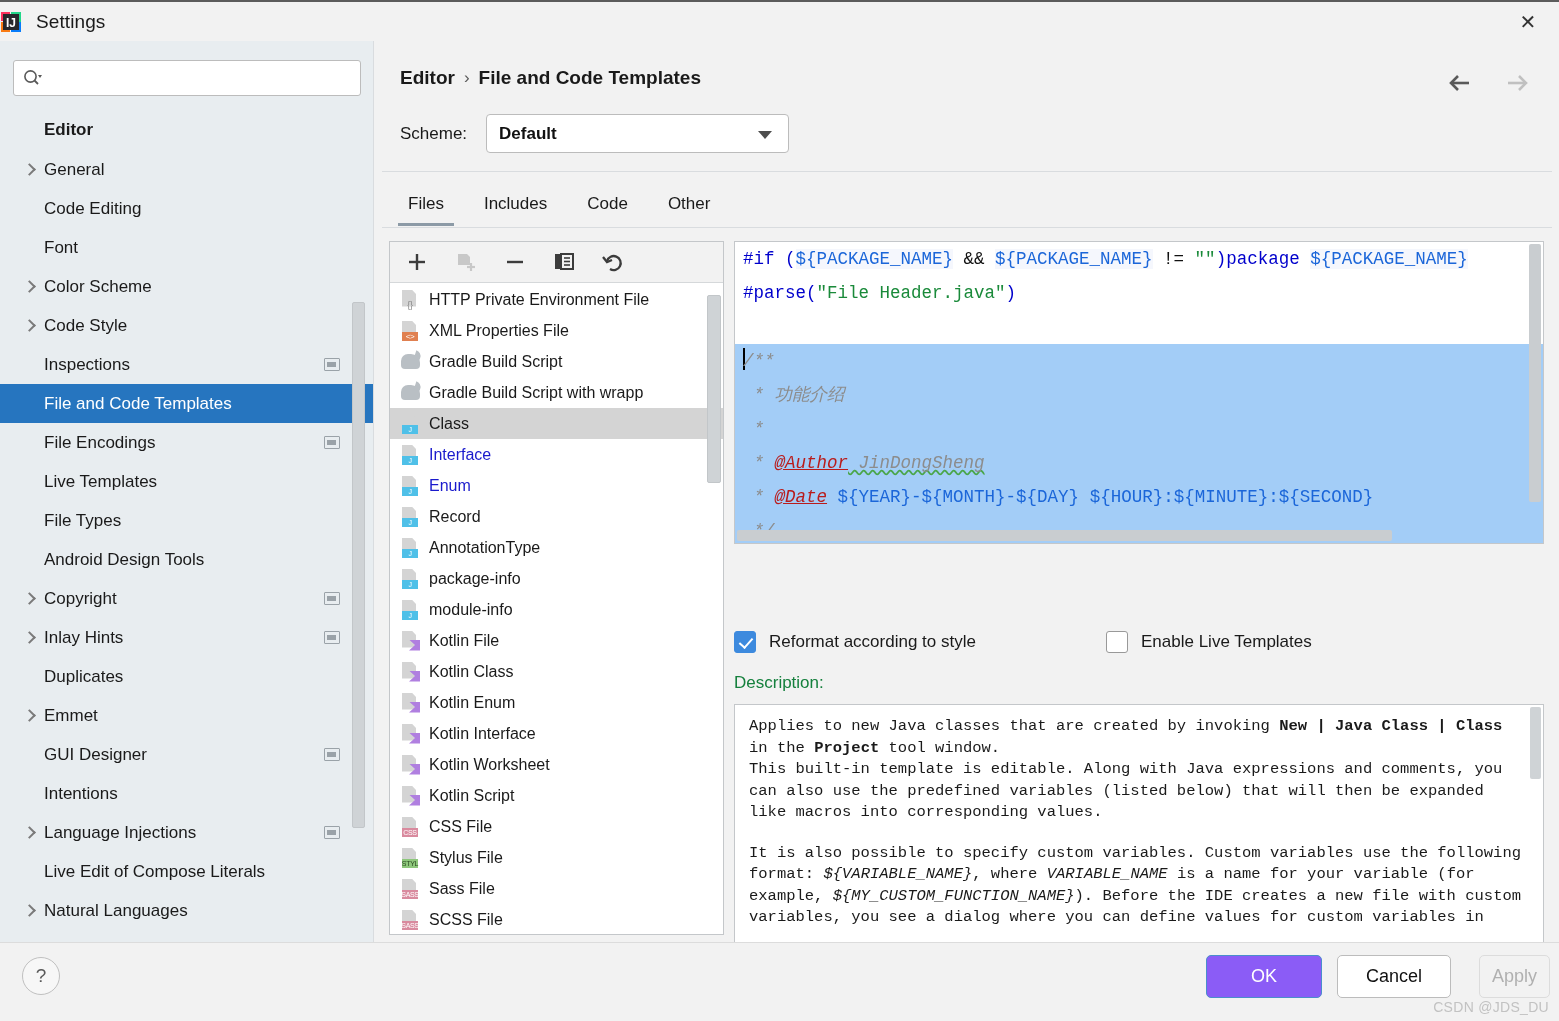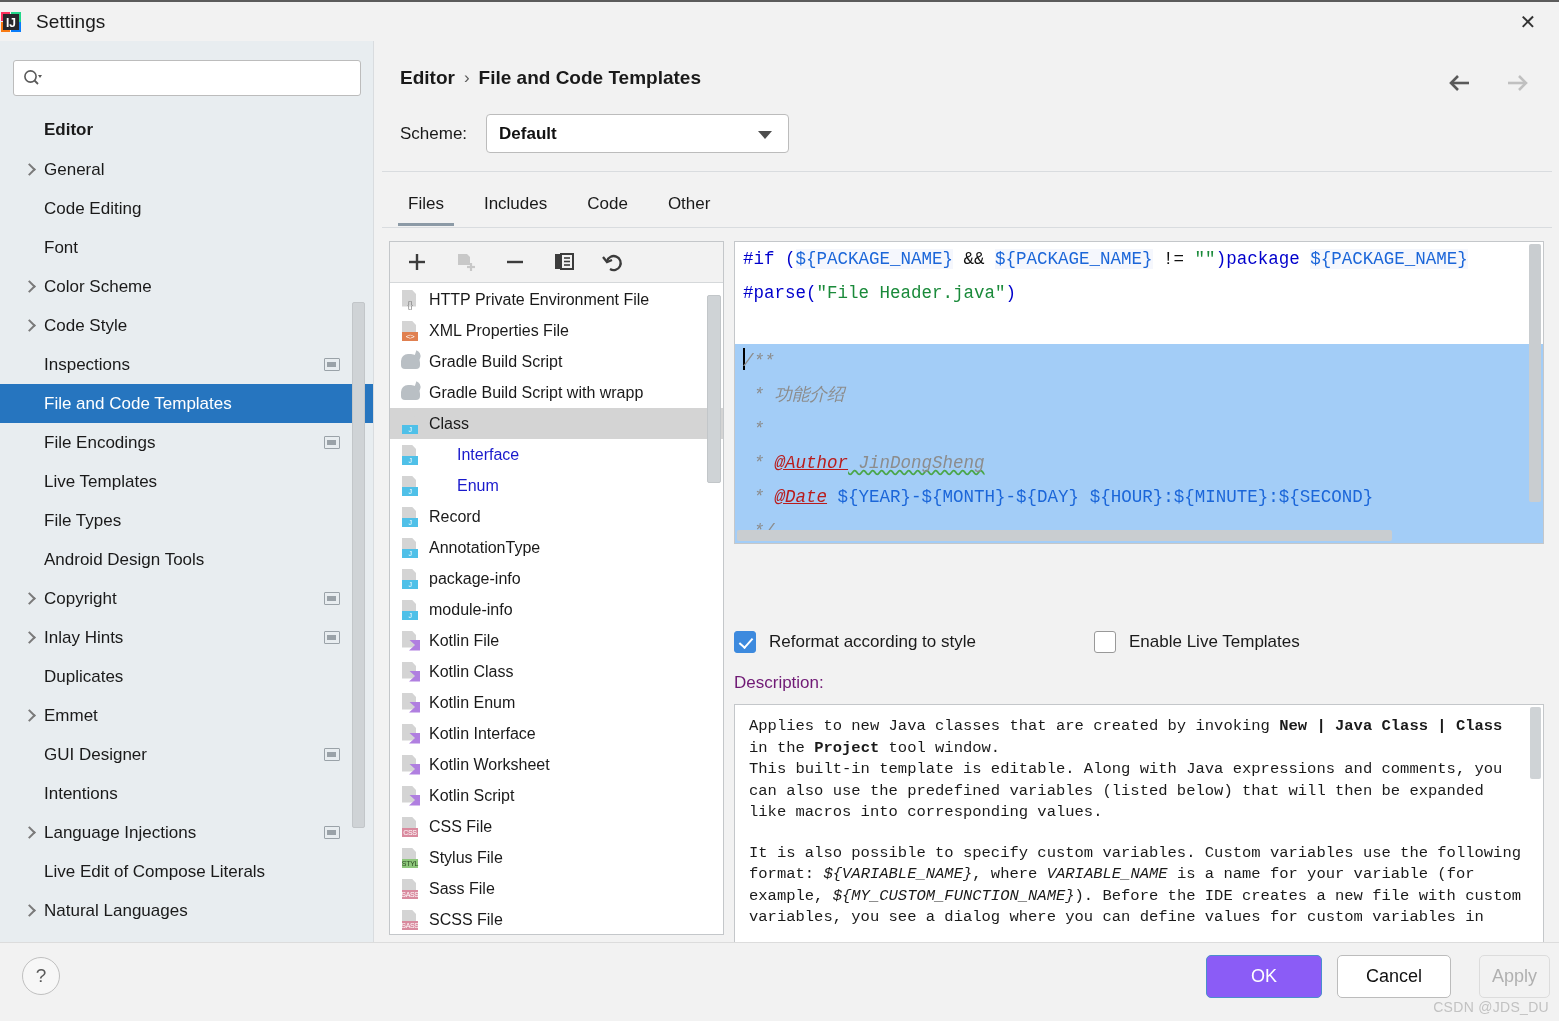--- a/index.html
+++ b/index.html
@@ -137,21 +137,21 @@
   .tb-btn { width: 26px; height: 26px; position: relative; cursor: default; }
 
   .filelist {
     position: absolute; top: 42px; left: 0; right: 0; bottom: 0; overflow: hidden;
   }
   .file-row {
     height: 31px; display: flex; align-items: center; padding-left: 11px;
     font-size: 16px; color: #1a1a1a; white-space: nowrap; cursor: default;
   }
   .file-row.selected { background: #d4d4d4; }
-  .file-row.modified { color: #1a1acc; gap: 28px; }
+  .file-row.modified { color: #1a1acc; }
   .file-row .fname { margin-left: 9px; }
 
   .ficon { width: 19px; height: 20px; position: relative; flex: none; }
   
   .ficon .sheet {
     position: absolute; left: 1px; top: 0; width: 14px; height: 17px;
     background: #d4d4d4; clip-path: polygon(0 0, 70% 0, 100% 26%, 100% 100%, 0 100%);
   }
   .ficon .badge {
     position: absolute; left: 1px; bottom: 0; width: 16px; height: 9px;
@@ -209,35 +209,35 @@
   .ed-vscroll {
     position: absolute; right: 2px; top: 2px; width: 12px; height: 258px;
     background: #c9cdd0; border-radius: 2px;
   }
   .ed-hscroll {
     position: absolute; left: 2px; bottom: 2px; width: 655px; height: 11px;
     background: #c9cdd0; border-radius: 2px;
   }
 
   
-  .checkrow { position: absolute; left: 360px; top: 590px; display: flex; gap: 0; }
+  .checkrow { position: absolute; left: 360px; top: 590px; display: flex; gap: 12px; }
   .cbox { display: flex; align-items: center; cursor: default; }
   .cbox .box {
     width: 22px; height: 22px; border: 1.5px solid #999; background: #fff;
     border-radius: 3px; position: relative; flex: none;
   }
   .cbox.checked .box { background: #3d8ade; border-color: #3d8ade; }
   .cbox.checked .box::after {
     content: ""; position: absolute; left: 7px; top: 3px;
     width: 6px; height: 11px; border-right: 2.5px solid #fff;
     border-bottom: 2.5px solid #fff; transform: rotate(42deg);
   }
   .cbox .lbl { margin-left: 13px; font-size: 17px; color: #1a1a1a; white-space: nowrap; }
 
-  .desc-label { position: absolute; left: 360px; top: 632px; font-size: 17px; color: #701a75; }
+  .desc-label { position: absolute; left: 360px; top: 632px; font-size: 17px; color: #15803d; }
 
   .desc-panel {
     position: absolute; left: 360px; top: 663px; width: 810px; height: 273px;
     background: #ffffff; border: 1px solid #c4c7ca;
     overflow: hidden;
   }
   .desc-inner {
     padding: 11px 18px 0 14px;
     font-family: Liberation Mono, monospace; font-size: 15.5px;
     color: #1a1a1a; line-height: 21.5px;

